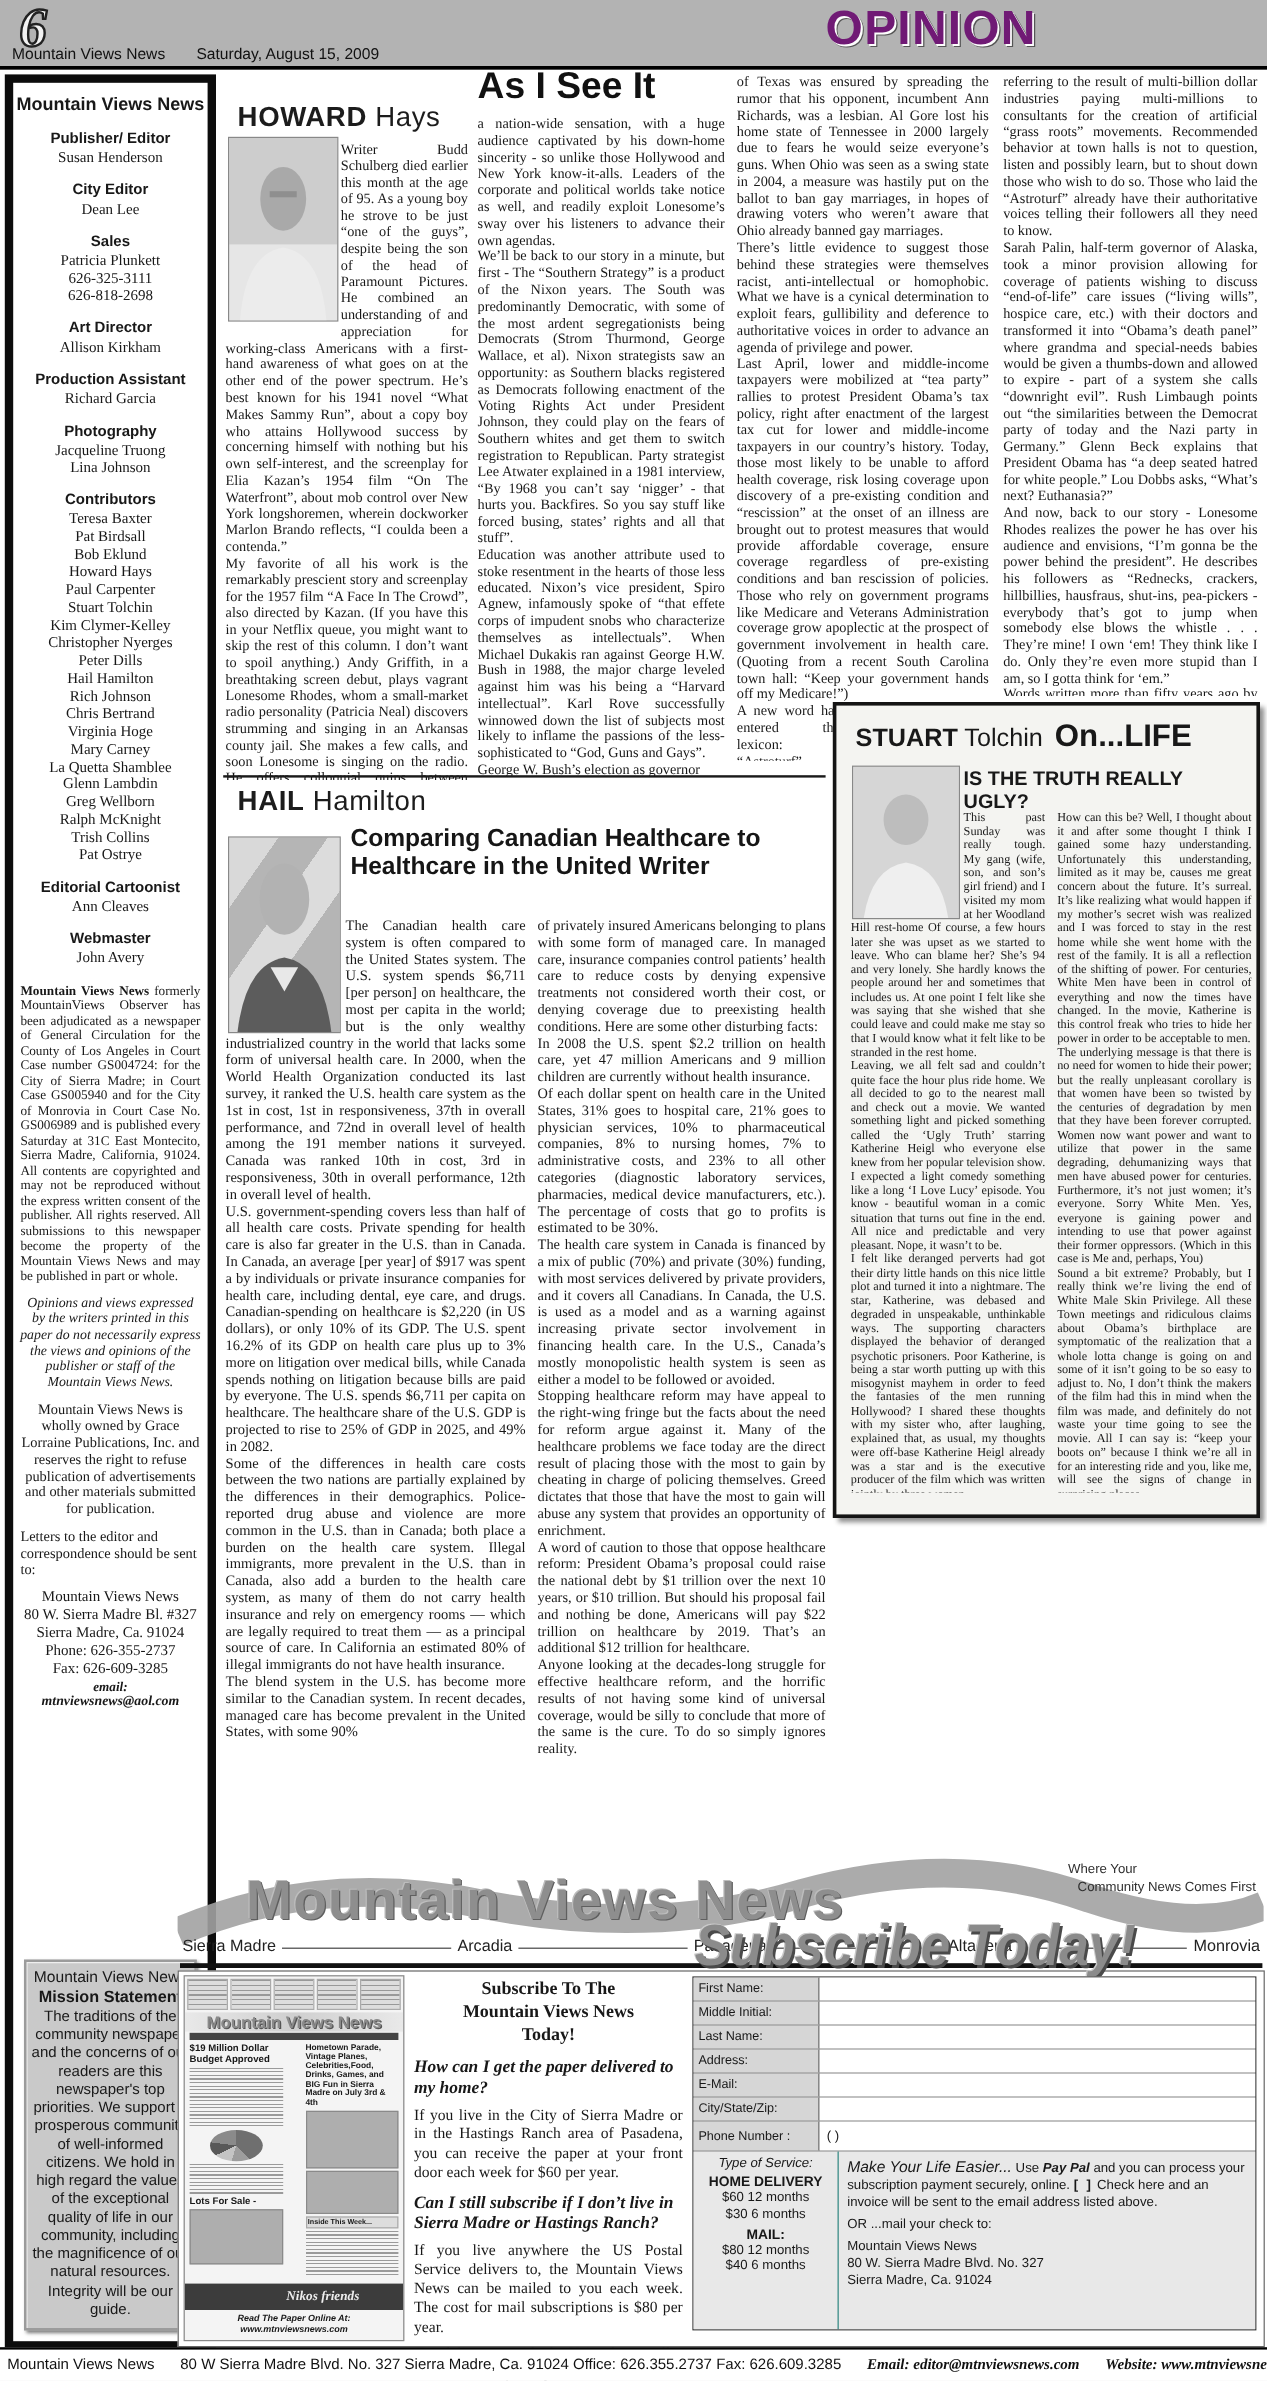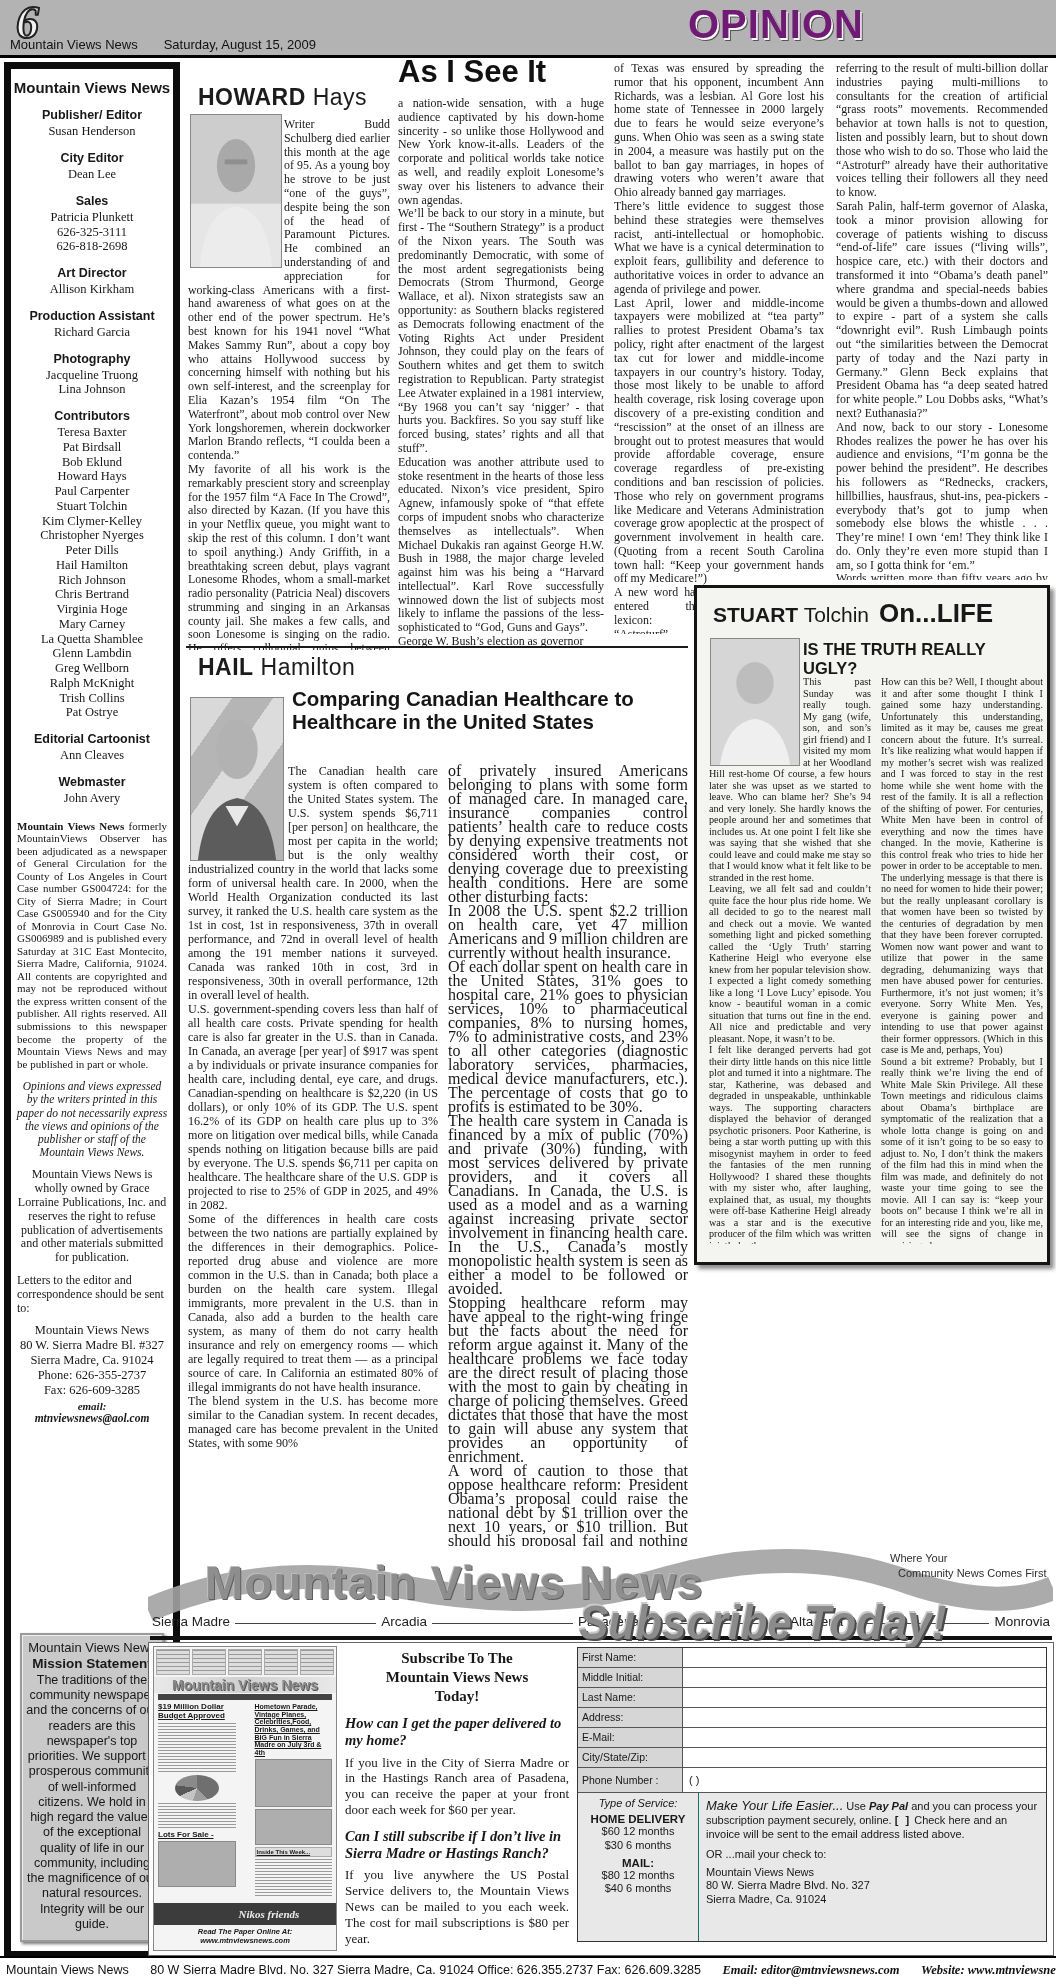--- a/index.html
+++ b/index.html
@@ -64,21 +64,21 @@
   #rule2{position:absolute;left:150px;top:1636px;width:902px;height:3.5px;background:#111;}
   
   #subwrap{position:absolute;left:148px;top:1642px;width:904px;height:312px;border:1px solid #666;background:#fff;}
   #thumb{position:absolute;left:4px;top:3px;width:182px;height:303px;border:1px solid #888;background:#f4f4f4;overflow:hidden;}
   .t-teasers{display:flex;gap:2px;padding:2px;}
   .t-teasers i{flex:1;height:24px;background:#ddd;border:1px solid #aaa;
                background-image:repeating-linear-gradient(180deg,#999 0 1px,transparent 1px 4px);background-clip:content-box;}
   .t-mast{font:800 14px "Liberation Sans",sans-serif;color:#8a8a8a;text-align:center;
           text-shadow:1px 1px 0 #555;background:linear-gradient(90deg,#e9e9e9,#cfcfcf,#e9e9e9);}
   .t-bar{height:6px;background:#444;margin:1px 4px;}
-  .t-cols{display:flex;gap:19px;padding:2px 4px;text-decoration:underline;}
+  .t-cols{display:flex;gap:19px;padding:2px 4px;}
   .t-c{flex:1;}
   .t-h1{font:700 8px/1.1 "Liberation Sans",sans-serif;}
   .t-h2{font:700 7px/1.1 "Liberation Sans",sans-serif;}
   .flines{background:repeating-linear-gradient(180deg,#9a9a9a 0 1px,transparent 1px 3px);margin:2px 0;}
   .pblock{background:#aeaeae;border:1px solid #8a8a8a;margin:2px 0;}
   .t-pie{width:44px;height:26px;border-radius:50%;margin:2px auto;
          background:conic-gradient(#6f6f6f 0 38%,#9d9d9d 38% 55%,#c4c4c4 55% 68%,#585858 68% 77%,#8a8a8a 77% 100%);}
   .t-inside{font:700 6px "Liberation Sans",sans-serif;background:#ddd;border:1px solid #aaa;padding:1px;}
   .t-niko{height:22px;background:#3c3c3c;color:#eee;font:italic 700 11px "Liberation Serif",serif;
           text-align:center;line-height:22px;margin-top:2px;padding-left:48px;}
@@ -242,38 +242,38 @@
         <p class="para">referring to the result of multi-billion dollar industries paying multi-millions to consultants for the creation of artificial “grass roots” movements. Recommended behavior at town halls is not to question, listen and possibly learn, but to shout down those who wish to do so. Those who laid the “Astroturf” already have their authoritative voices telling their followers all they need to know.</p>
         <p class="para">Sarah Palin, half-term governor of Alaska, took a minor provision allowing for coverage of patients wishing to discuss “end-of-life” care issues (“living wills”, hospice care, etc.) with their doctors and transformed it into “Obama’s death panel” where grandma and special-needs babies would be given a thumbs-down and allowed to expire - part of a system she calls “downright evil”. Rush Limbaugh points out “the similarities between the Democrat party of today and the Nazi party in Germany.” Glenn Beck explains that President Obama has “a deep seated hatred for white people.” Lou Dobbs asks, “What’s next? Euthanasia?”</p>
         <p class="para">And now, back to our story - Lonesome Rhodes realizes the power he has over his audience and envisions, “I’m gonna be the power behind the president”. He describes his followers as “Rednecks, crackers, hillbillies, hausfraus, shut-ins, pea-pickers - everybody that’s got to jump when somebody else blows the whistle . . . They’re mine! I own ‘em! They think like I do. Only they’re even more stupid than I am, so I gotta think for ‘em.”</p>
         <p class="para">Words written more than fifty years ago by Budd Schulberg. May we all live such a long and productive life.</p>
       </div>
   </div>
 
   <div id="rule1"></div>
 
   <div class="byline" style="left:198px;top:654px;"><b>HAIL</b><span> Hamilton</span></div>
-  <div id="ham-head">Comparing Canadian Healthcare to Healthcare in the United States</div>
+  <div id="ham-head">Comparing Canadian Healthcare to Healthcare in the United Writer</div>
   <div class="photo" style="left:190px;top:697px;width:92px;height:162px;background:linear-gradient(125deg,#d9d9d9 20%,#b5b5b5 20% 40%,#dcdcdc 40% 60%,#b5b5b5 60%);">
     <svg viewBox="0 0 80 120" preserveAspectRatio="none">
         <ellipse cx="40" cy="38" rx="18" ry="22" fill="#b2b2b2"></ellipse>
         <path d="M6 120 Q12 78 40 74 Q68 78 74 120 Z" fill="#5c5c5c"></path>
         <path d="M30 80 L40 95 L50 80 Z" fill="#e8e8e8"></path>
       </svg>
   </div>
   <div class="col" style="left:188px;top:764px;width:250px;height:782px;font-size:12.1px;line-height:14px;">
     <span class="spacer" style="width:100px;height:96px;"></span>
     <div>
         <p class="para">The Canadian health care system is often compared to the United States system. The U.S. system spends $6,711 [per person] on healthcare, the most per capita in the world; but is the only wealthy industrialized country in the world that lacks some form of universal health care. In 2000, when the World Health Organization conducted its last survey, it ranked the U.S. health care system as the 1st in cost, 1st in responsiveness, 37th in overall performance, and 72nd in overall level of health among the 191 member nations it surveyed. Canada was ranked 10th in cost, 3rd in responsiveness, 30th in overall performance, 12th in overall level of health.</p>
         <p class="para">U.S. government-spending covers less than half of all health care costs. Private spending for health care is also far greater in the U.S. than in Canada. In Canada, an average [per year] of $917 was spent a by individuals or private insurance companies for health care, including dental, eye care, and drugs. Canadian-spending on healthcare is $2,220 (in US dollars), or only 10% of its GDP. The U.S. spent 16.2% of its GDP on health care plus up to 3% more on litigation over medical bills, while Canada spends nothing on litigation because bills are paid by everyone. The U.S. spends $6,711 per capita on healthcare. The healthcare share of the U.S. GDP is projected to rise to 25% of GDP in 2025, and 49% in 2082.</p>
         <p class="para">Some of the differences in health care costs between the two nations are partially explained by the differences in their demographics. Police-reported drug abuse and violence are more common in the U.S. than in Canada; both place a burden on the health care system. Illegal immigrants, more prevalent in the U.S. than in Canada, also add a burden to the health care system, as many of them do not carry health insurance and rely on emergency rooms — which are legally required to treat them — as a principal source of care. In California an estimated 80% of illegal immigrants do not have health insurance.</p>
         <p class="para">The blend system in the U.S. has become more similar to the Canadian system. In recent decades, managed care has become prevalent in the United States, with some 90%</p>
       </div>
   </div>
-  <div class="col" style="left:448px;top:764px;width:240px;height:782px;font-size:16px;line-height:14px;">
+  <div class="col" style="left:448px;top:764px;width:240px;height:782px;font-size:12px;line-height:14px;">
     <div>
         <p class="para">of privately insured Americans belonging to plans with some form of managed care. In managed care, insurance companies control patients’ health care to reduce costs by denying expensive treatments not considered worth their cost, or denying coverage due to preexisting health conditions. Here are some other disturbing facts:</p>
         <p class="para">In 2008 the U.S. spent $2.2 trillion on health care, yet 47 million Americans and 9 million children are currently without health insurance.</p>
         <p class="para">Of each dollar spent on health care in the United States, 31% goes to hospital care, 21% goes to physician services, 10% to pharmaceutical companies, 8% to nursing homes, 7% to administrative costs, and 23% to all other categories (diagnostic laboratory services, pharmacies, medical device manufacturers, etc.). The percentage of costs that go to profits is estimated to be 30%.</p>
         <p class="para">The health care system in Canada is financed by a mix of public (70%) and private (30%) funding, with most services delivered by private providers, and it covers all Canadians. In Canada, the U.S. is used as a model and as a warning against increasing private sector involvement in financing health care. In the U.S., Canada’s mostly monopolistic health system is seen as either a model to be followed or avoided.</p>
         <p class="para">Stopping healthcare reform may have appeal to the right-wing fringe but the facts about the need for reform argue against it. Many of the healthcare problems we face today are the direct result of placing those with the most to gain by cheating in charge of policing themselves. Greed dictates that those that have the most to gain will abuse any system that provides an opportunity of enrichment.</p>
         <p class="para">A word of caution to those that oppose healthcare reform: President Obama’s proposal could raise the national debt by $1 trillion over the next 10 years, or $10 trillion. But should his proposal fail and nothing be done, Americans will pay $22 trillion on healthcare by 2019. That’s an additional $12 trillion for healthcare.</p>
         <p class="para">Anyone looking at the decades-long struggle for effective healthcare reform, and the horrific results of not having some kind of universal coverage, would be silly to conclude that more of the same is the cure. To do so simply ignores reality.</p>
       </div>
   </div>

